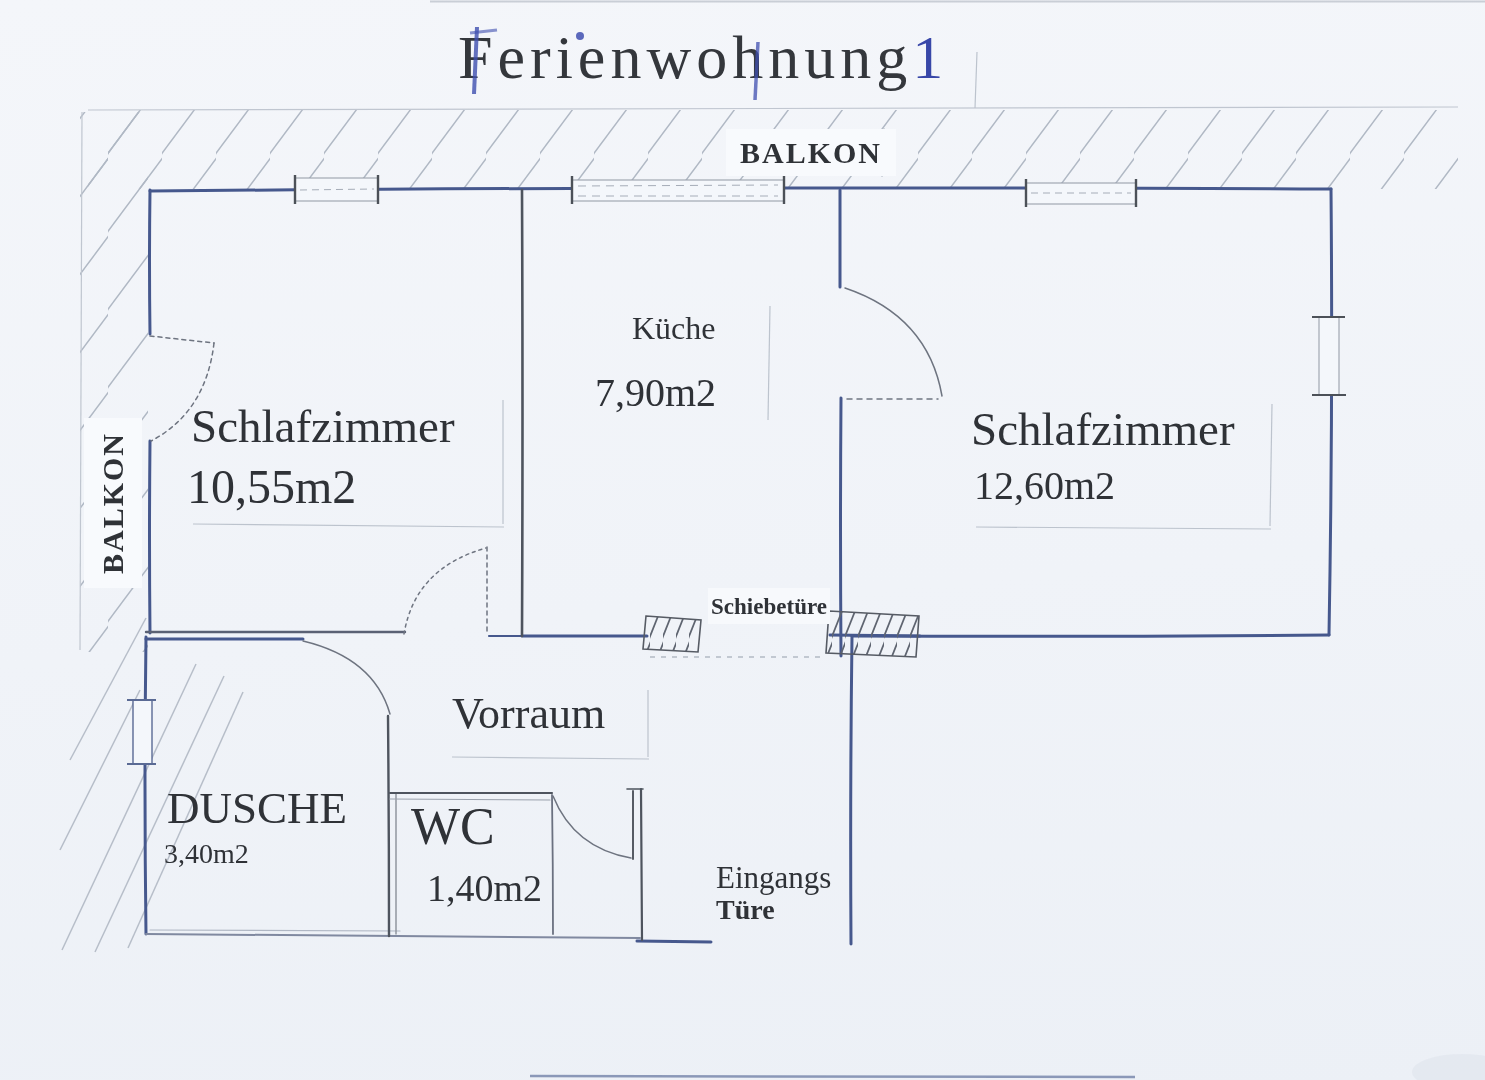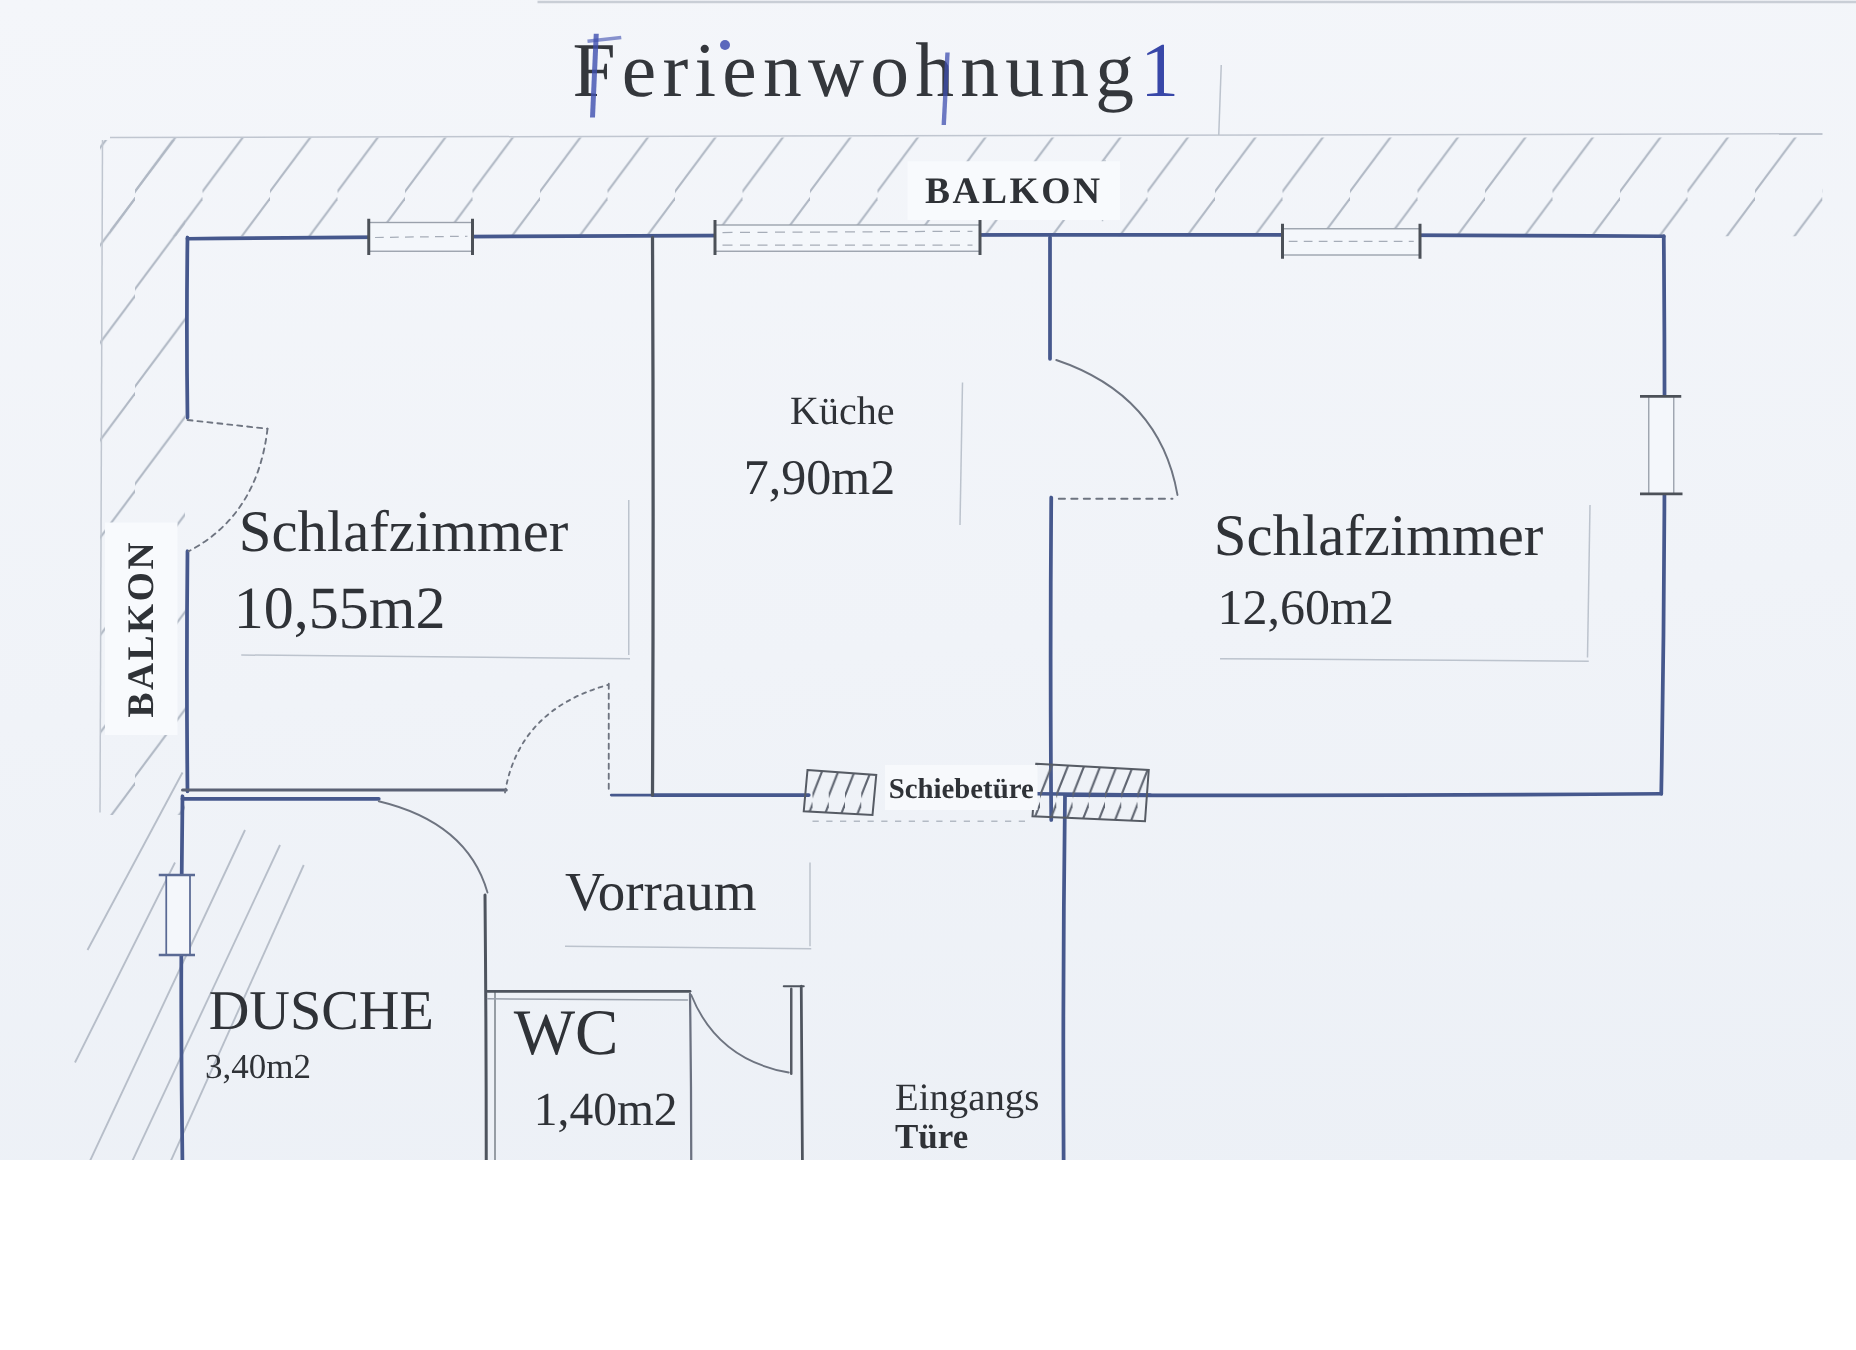--- a/index.html
+++ b/index.html
@@ -1,41 +1,41 @@
 <!DOCTYPE html>
 <html><head>
 <meta charset="utf-8">
 <style>
   html,body{margin:0;padding:0}
   .page{
-    position:relative;width:1485px;height:928px;overflow:hidden;
+    position:relative;width:1485px;height:1080px;overflow:hidden;
     background:linear-gradient(175deg,#f4f6fa 0%,#f0f3f8 55%,#ecf0f6 100%);
     font-family:"Liberation Serif", serif;
   }
   svg.draw{position:absolute;left:0;top:0;z-index:1}
   svg.over{position:absolute;left:0;top:0;z-index:3;pointer-events:none}
   .lbl{position:absolute;z-index:2;color:#2f3237;line-height:1;white-space:nowrap}
   .title{left:458px;top:26px;font-size:62px;letter-spacing:5px;color:#34373c}
   .pen-blue{color:#3847a8}
   .balkon-top{left:726px;top:129px;width:170px;height:47px;display:flex;align-items:center;justify-content:center;
     font-size:30px;font-weight:bold;letter-spacing:2px;background:#f8fafd}
   .balkon-left{left:84px;top:418px;width:58px;height:170px;display:flex;align-items:center;justify-content:center;background:#f8fafd}
   .balkon-left span{transform:rotate(-90deg);font-weight:bold;font-size:30px;letter-spacing:2px}
   .name-bl{left:191px;top:403px;font-size:47px}
   .area-bl{left:187px;top:463px;font-size:48px}
   .name-k{left:632px;top:312px;font-size:32px}
-  .area-k{left:595px;top:362px;font-size:40px}
+  .area-k{left:595px;top:373px;font-size:40px}
   .name-br{left:971px;top:406px;font-size:47px}
   .area-br{left:974px;top:466px;font-size:40px}
   .name-h{left:452px;top:692px;font-size:44px}
   .name-s{left:167px;top:786px;font-size:45px}
   .area-s{left:164px;top:840px;font-size:28px}
   .name-wc{left:411px;top:801px;font-size:52px}
   .area-wc{left:427px;top:869px;font-size:38px}
-  .schiebe{left:708px;top:612px;width:122px;height:36px;display:flex;align-items:center;justify-content:center;
+  .schiebe{left:708px;top:588px;width:122px;height:36px;display:flex;align-items:center;justify-content:center;
     font-size:23px;font-weight:bold;background:#f7f9fc}
   .eingang1{left:716px;top:862px;font-size:31px;font-weight:normal}
   .eingang2{left:716px;top:896px;font-size:28px;font-weight:bold}
 </style>
 </head>
 <body>
 
 <div class="page">
 
   <svg class="draw" width="1485" height="1080" viewBox="0 0 1485 1080">

